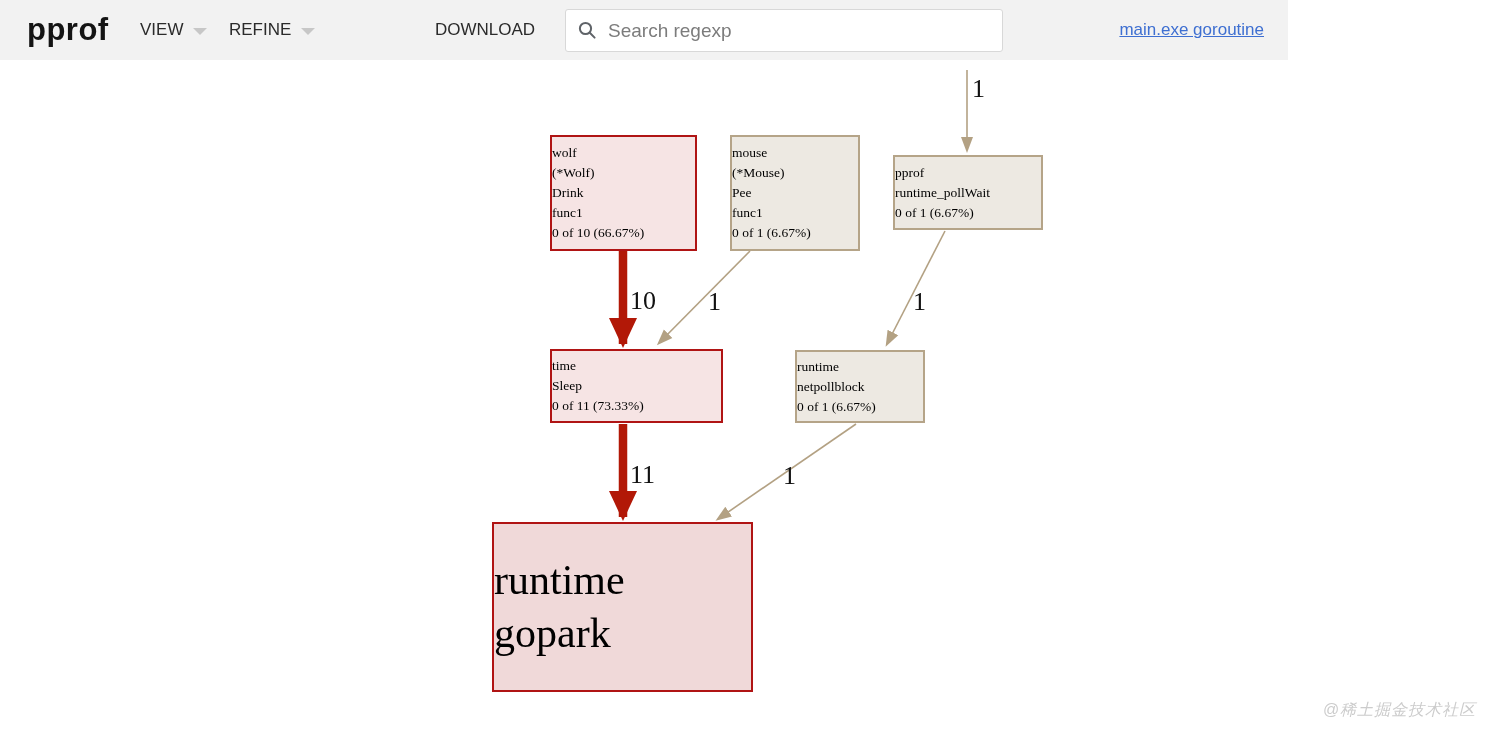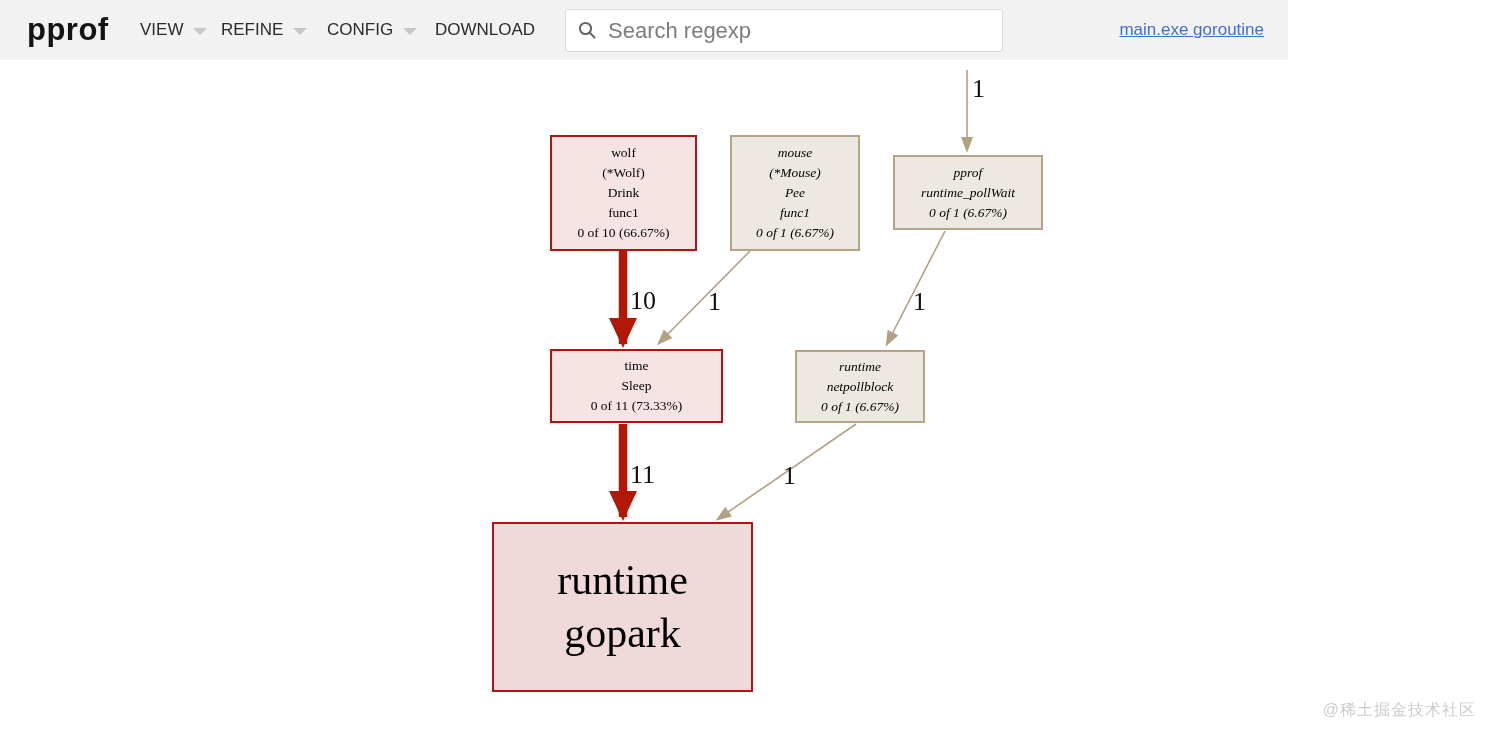--- a/index.html
+++ b/index.html
@@ -18,59 +18,59 @@
   .logo {
     position:absolute; left:27px; top:50%; transform:translateY(-50%);
     font-size:31px; font-weight:700; color:#141414; letter-spacing:0.5px;
   }
   .menu-item {
     position:absolute; top:0; height:60px;
     display:flex; align-items:center; gap:10px;
     font-size:17px; color:#2b2b2b; cursor:pointer;
   }
   .menu-view     { left:140px; }
-  .menu-refine   { left:221px; }
+  .menu-refine   { left:229px; }
   .menu-config   { left:327px; }
   .menu-download { left:435px; }
   .chevron {
     width:0; height:0; margin-top:3px;
     border-left:7px solid transparent;
     border-right:7px solid transparent;
     border-top:7px solid #c7c7c7;
   }
   .searchbox {
     position:absolute; left:565px; top:9px; width:438px; height:43px;
     background:#ffffff; border:1px solid #d8d8d8; border-radius:3px;
     display:flex; align-items:center; padding:0 12px; gap:9px;
   }
   .searchbox svg { flex:0 0 auto; }
   .searchbox input {
     flex:1; border:none; outline:none; background:transparent;
-    font-family:"Liberation Sans", sans-serif; font-size:22px; color:#333;
+    font-family:"Liberation Sans", sans-serif; font-size:19px; color:#333;
   }
   .searchbox input::placeholder { color:#7c7c7c; }
   .profile-link {
     position:absolute; right:24px; top:50%; transform:translateY(-50%);
     font-size:17px; color:var(--link, #3e6fd1);
     text-decoration:underline; cursor:pointer;
   }
   
   .graph { position:absolute; left:0; top:60px; width:1512px; height:678px; background:#fff; }
   svg.edges { position:absolute; left:0; top:0; }
   .edge-hot  { stroke:var(--hot-edge, #b21807); stroke-width:8.5; }
   .edge-cool { stroke:var(--cool-edge, #b3a183); stroke-width:1.6; }
   .mh { fill:var(--hot-edge, #b21807); }
   .mc { fill:var(--cool-edge, #b3a183); }
   .node {
     position:absolute; display:flex; flex-direction:column; justify-content:center;
-    text-align:center; color:#000; cursor:pointer;
+    color:#000; cursor:pointer;
     font-family:"Liberation Serif", serif;
   }
   .node.hot  { background:var(--hot-fill, #f6e4e4); border:2px solid var(--hot-border, #b01414); }
-  .node.cool { background:var(--cool-fill, #ede9e2); border:2px solid var(--cool-border, #b5a488);font-style:italic; }
+  .node.cool { background:var(--cool-fill, #ede9e2); border:2px solid var(--cool-border, #b5a488); }
   .small-node { font-size:13.5px; line-height:20px; }
   .big-node   { font-size:42px; line-height:53px; }
   .node.hot.big-node { background:var(--gopark-fill, #f0d9d9); }
   .node-wolf    { left:550px; top:75px;  width:147px; height:116px; }
   .node-mouse   { left:730px; top:75px;  width:130px; height:116px; }
   .node-poll    { left:893px; top:95px;  width:150px; height:75px;  }
   .node-time    { left:550px; top:289px; width:173px; height:74px;  }
   .node-netpoll { left:795px; top:290px; width:130px; height:73px;  }
   .node-gopark  { left:492px; top:462px; width:261px; height:170px; }
   .edge-label {
@@ -78,39 +78,35 @@
     font-size:26px; color:#111; line-height:30px;
   }
   .lbl-root-poll    { left:972px; top:14px;  }
   .lbl-wolf-time    { left:630px; top:226px; }
   .lbl-mouse-time   { left:708px; top:227px; }
   .lbl-poll-netpoll { left:913px; top:227px; }
   .lbl-time-gopark  { left:630px; top:400px; }
   .lbl-netpoll-gopark { left:783px; top:401px; }
   .watermark {
     position:absolute; right:36px; bottom:17px;
-    font-size:16px; color:#cccccc; letter-spacing:1px;
+    font-size:16px; color:#cccccc; letter-spacing:1px;font-style:italic;
   }
 </style>
 </head>
 <body>
 
 <header class="topbar">
   <div class="logo">pprof</div>
 
   <div class="menu-item menu-view">
     <span>VIEW</span>
     <span class="chevron"></span>
   </div>
   <div class="menu-item menu-refine">
     <span>REFINE</span>
-    <span class="chevron"></span>
-  </div>
-  <div class="menu-item menu-config">
-    <span>CONFIG</span>
     <span class="chevron"></span>
   </div>
   <div class="menu-item menu-download">
     <span>DOWNLOAD</span>
   </div>
 
   <div class="searchbox">
     <svg width="19" height="19" viewBox="0 0 19 19">
       <circle cx="7.5" cy="7.5" r="5.6" fill="none" stroke="#5f6368" stroke-width="2"></circle>
       <line x1="11.8" y1="11.8" x2="16.6" y2="16.6" stroke="#5f6368" stroke-width="2" stroke-linecap="round"></line>

